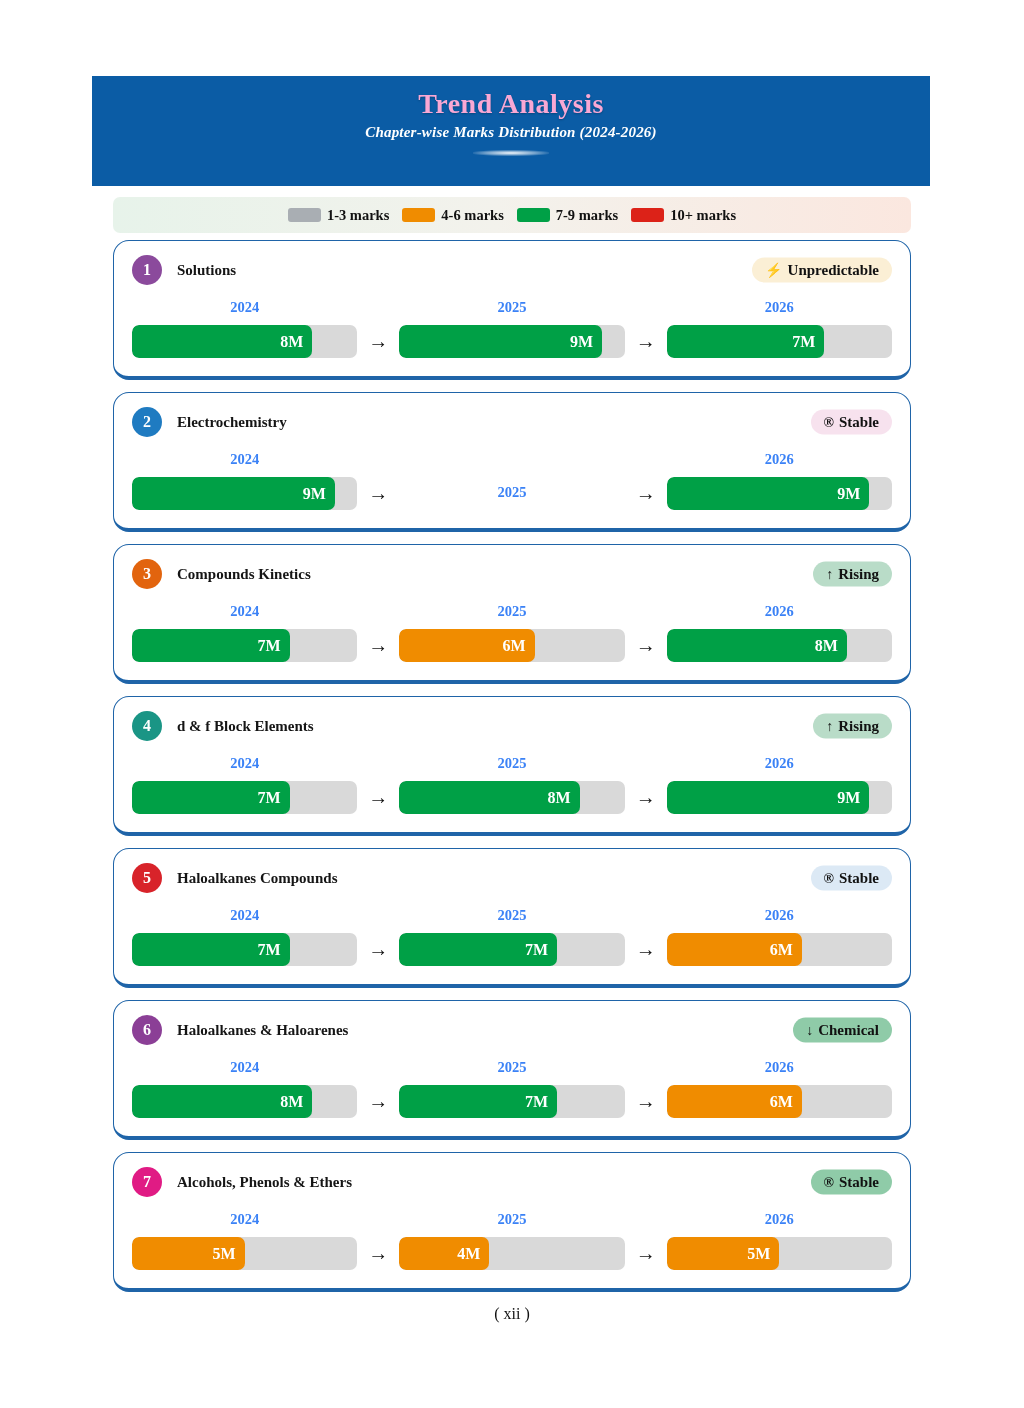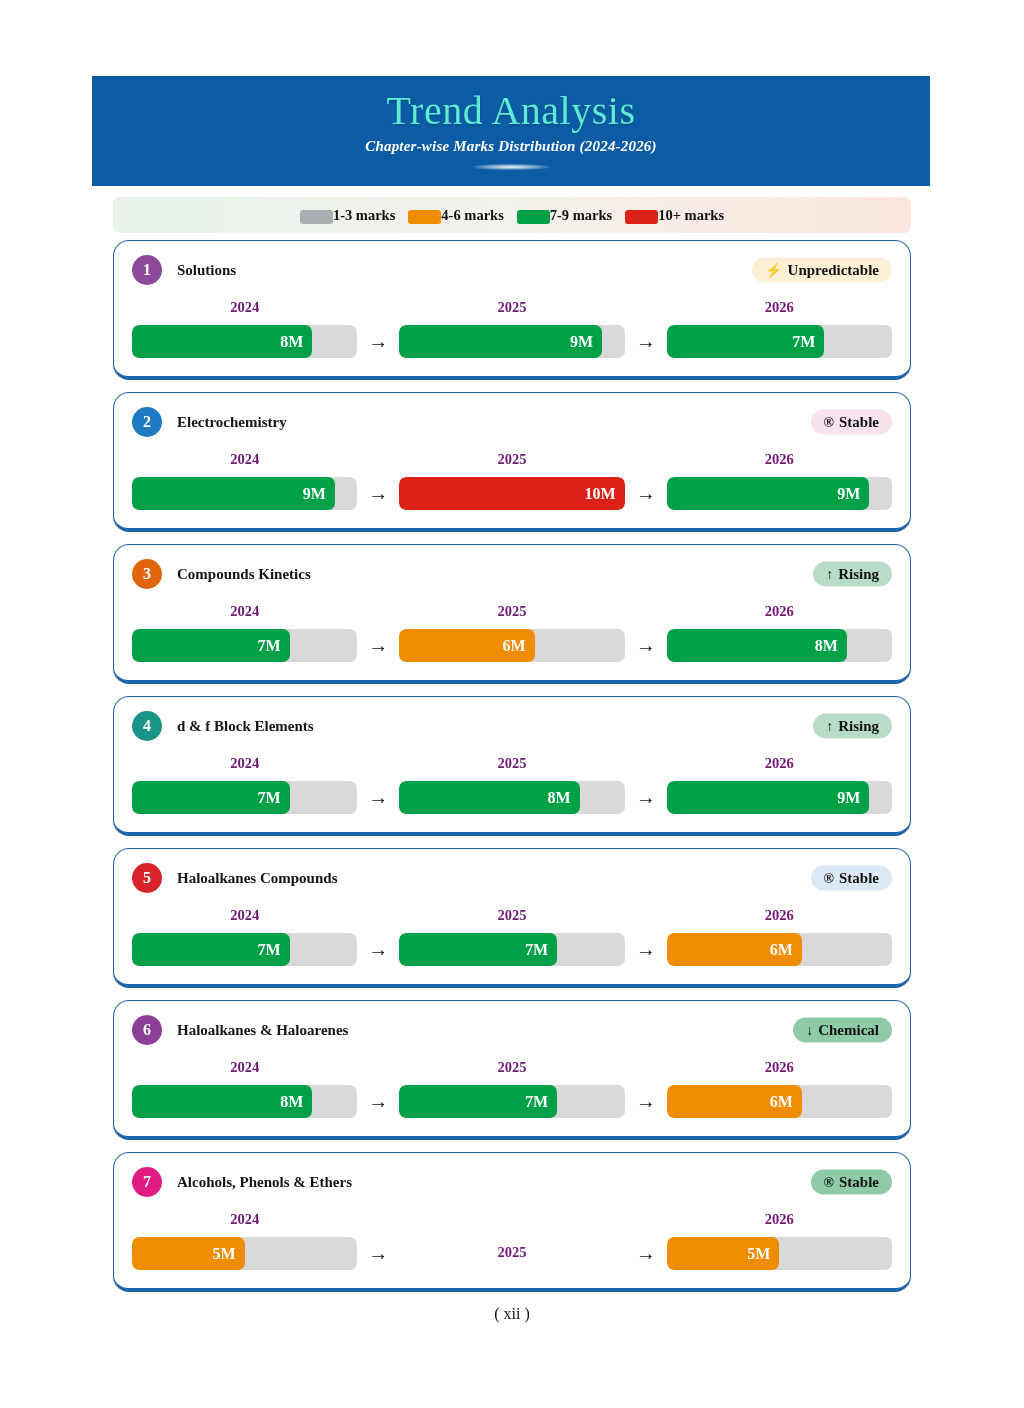--- a/index.html
+++ b/index.html
@@ -21,23 +21,23 @@
     width: 838px;
     height: 110px;
     background: #0B5CA5;
     display: flex;
     flex-direction: column;
     align-items: center;
     justify-content: flex-start;
     padding-top: 12px;
   }
   .banner-title {
-    color: #5eead4;
-    font-size: 40px;
-    font-weight: normal;
+    color: #f9a8d4;
+    font-size: 28px;
+    font-weight: bold;
     letter-spacing: 0.5px;
     line-height: 1.15;
     text-shadow: 0 1px 2px rgba(0,0,0,0.25);
   }
   .banner-sub {
     color: #ffffff;
     font-size: 15px;
     font-style: italic;
     font-weight: bold;
     margin-top: 4px;
@@ -60,22 +60,22 @@
     height: 36px;
     border-radius: 7px;
     background: linear-gradient(90deg, #E7F3EA 0%, #F3F2EC 48%, #FBE7DF 100%);
     display: flex;
     align-items: center;
     justify-content: center;
     gap: 13px;
   }
   .legend-item {
     display: flex;
-    align-items: flex-end;
-    gap: 0;
+    align-items: center;
+    gap: 6px;
   }
   .legend-swatch {
     width: 33px;
     height: 14px;
     border-radius: 3px;
     display: block;
   }
   .legend-label {
     font-size: 14.5px;
     font-weight: bold;
@@ -147,21 +147,21 @@
   .bars {
     display: flex;
     align-items: flex-end;
     margin-top: 12px;
   }
   .bar-col { flex: 1 1 0; min-width: 0; }
   .year-label {
     text-align: center;
     font-size: 14.5px;
     font-weight: bold;
-    color: #701a75;
+    color: #3b82f6;
     margin-bottom: 9px;
   }
   .track {
     position: relative;
     width: 100%;
     height: 33px;
     border-radius: 7px;
     background: #D9D9D9;
     overflow: hidden;
   }
@@ -282,25 +282,20 @@
           <div class="year-label">2024</div>
           <div class="track" style="background: rgb(217, 217, 217);">
             <div class="fill" style="background: rgb(0, 160, 70); width: 90%;">
               <span class="fill-label">9M</span>
             </div>
           </div>
         </div>
         <div class="arrow">→</div>
         <div class="bar-col">
           <div class="year-label">2025</div>
-          <div class="track" style="background: rgb(217, 217, 217);">
-            <div class="fill" style="background: rgb(220, 34, 24); width: 100%;">
-              <span class="fill-label">10M</span>
-            </div>
-          </div>
         </div>
         <div class="arrow">→</div>
         <div class="bar-col">
           <div class="year-label">2026</div>
           <div class="track" style="background: rgb(217, 217, 217);">
             <div class="fill" style="background: rgb(0, 160, 70); width: 90%;">
               <span class="fill-label">9M</span>
             </div>
           </div>
         </div>
@@ -472,20 +467,25 @@
           <div class="year-label">2024</div>
           <div class="track" style="background: rgb(217, 217, 217);">
             <div class="fill" style="background: rgb(240, 140, 0); width: 50%;">
               <span class="fill-label">5M</span>
             </div>
           </div>
         </div>
         <div class="arrow">→</div>
         <div class="bar-col">
           <div class="year-label">2025</div>
+          <div class="track" style="background: rgb(217, 217, 217);">
+            <div class="fill" style="background: rgb(240, 140, 0); width: 40%;">
+              <span class="fill-label">4M</span>
+            </div>
+          </div>
         </div>
         <div class="arrow">→</div>
         <div class="bar-col">
           <div class="year-label">2026</div>
           <div class="track" style="background: rgb(217, 217, 217);">
             <div class="fill" style="background: rgb(240, 140, 0); width: 50%;">
               <span class="fill-label">5M</span>
             </div>
           </div>
         </div>

